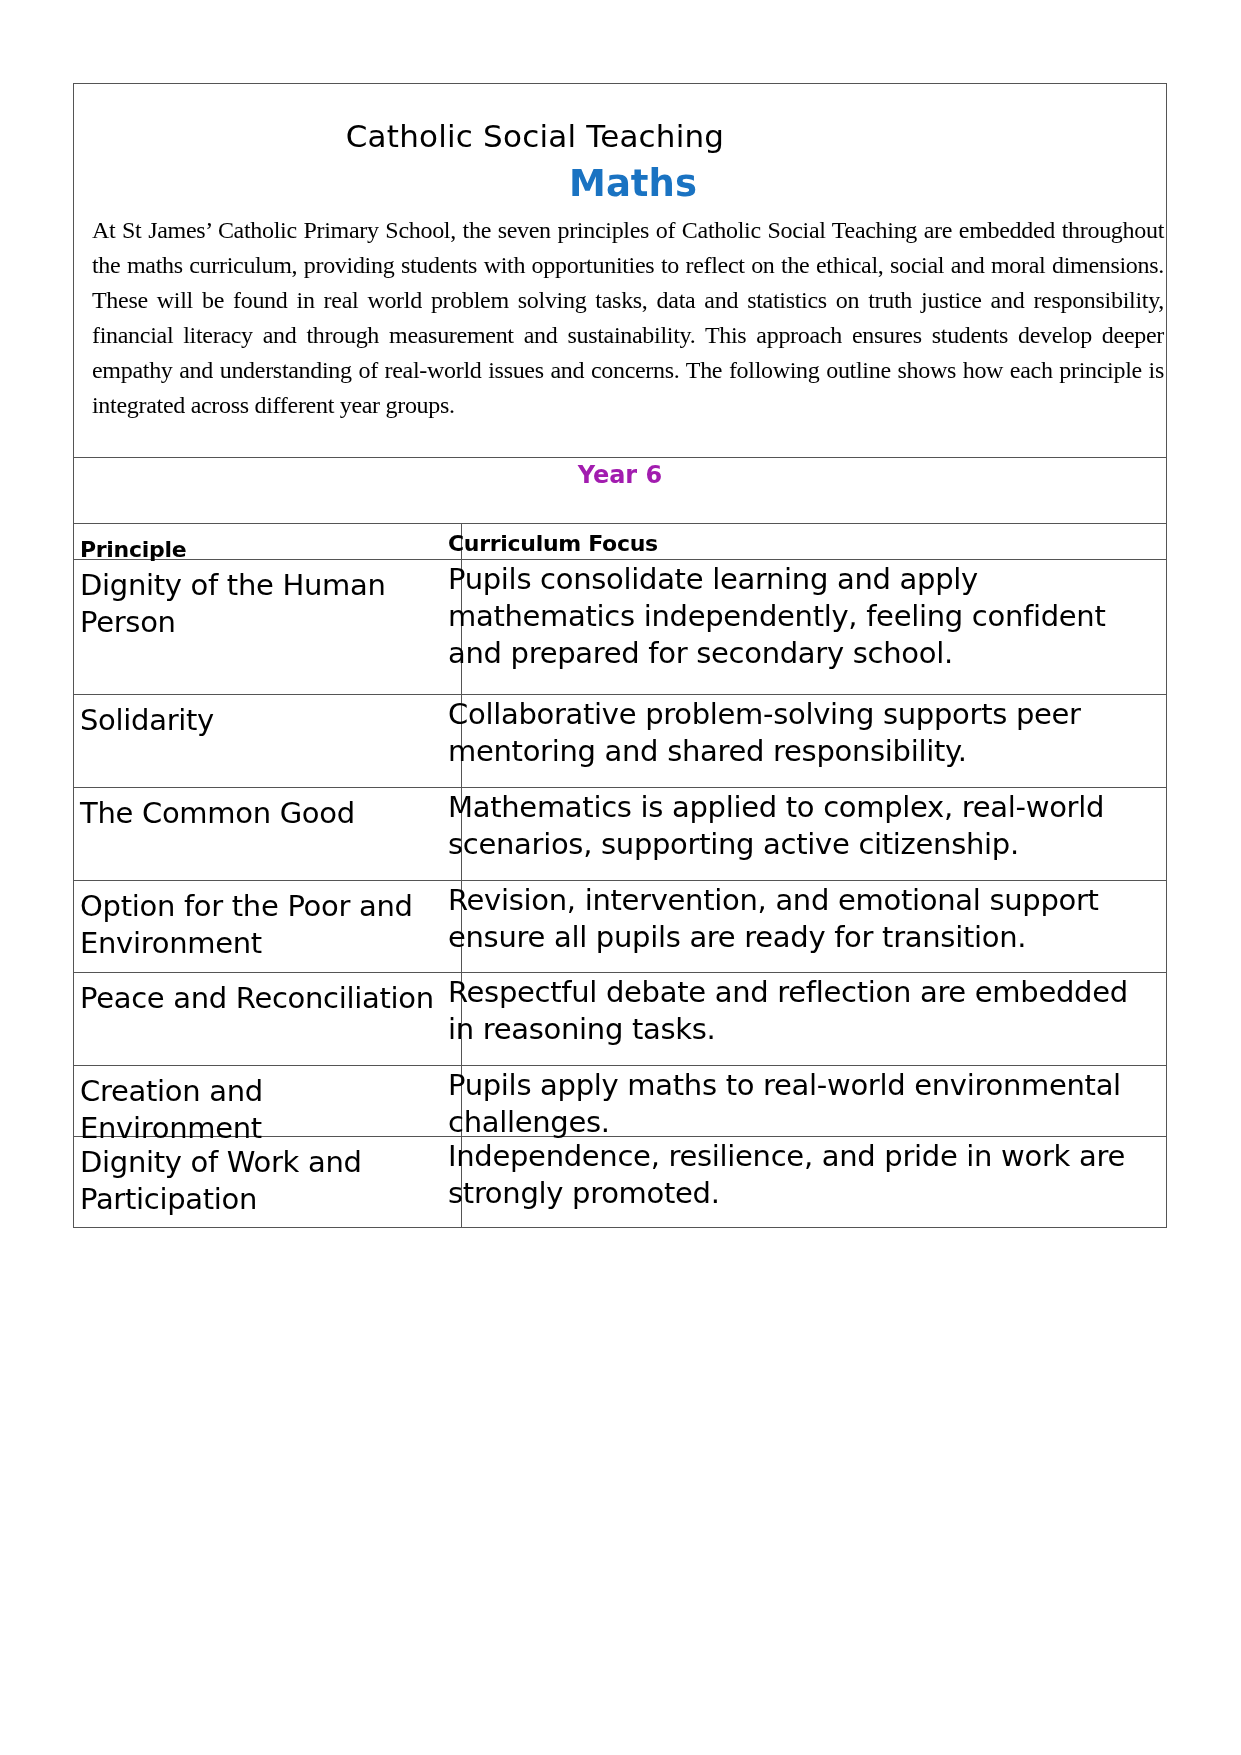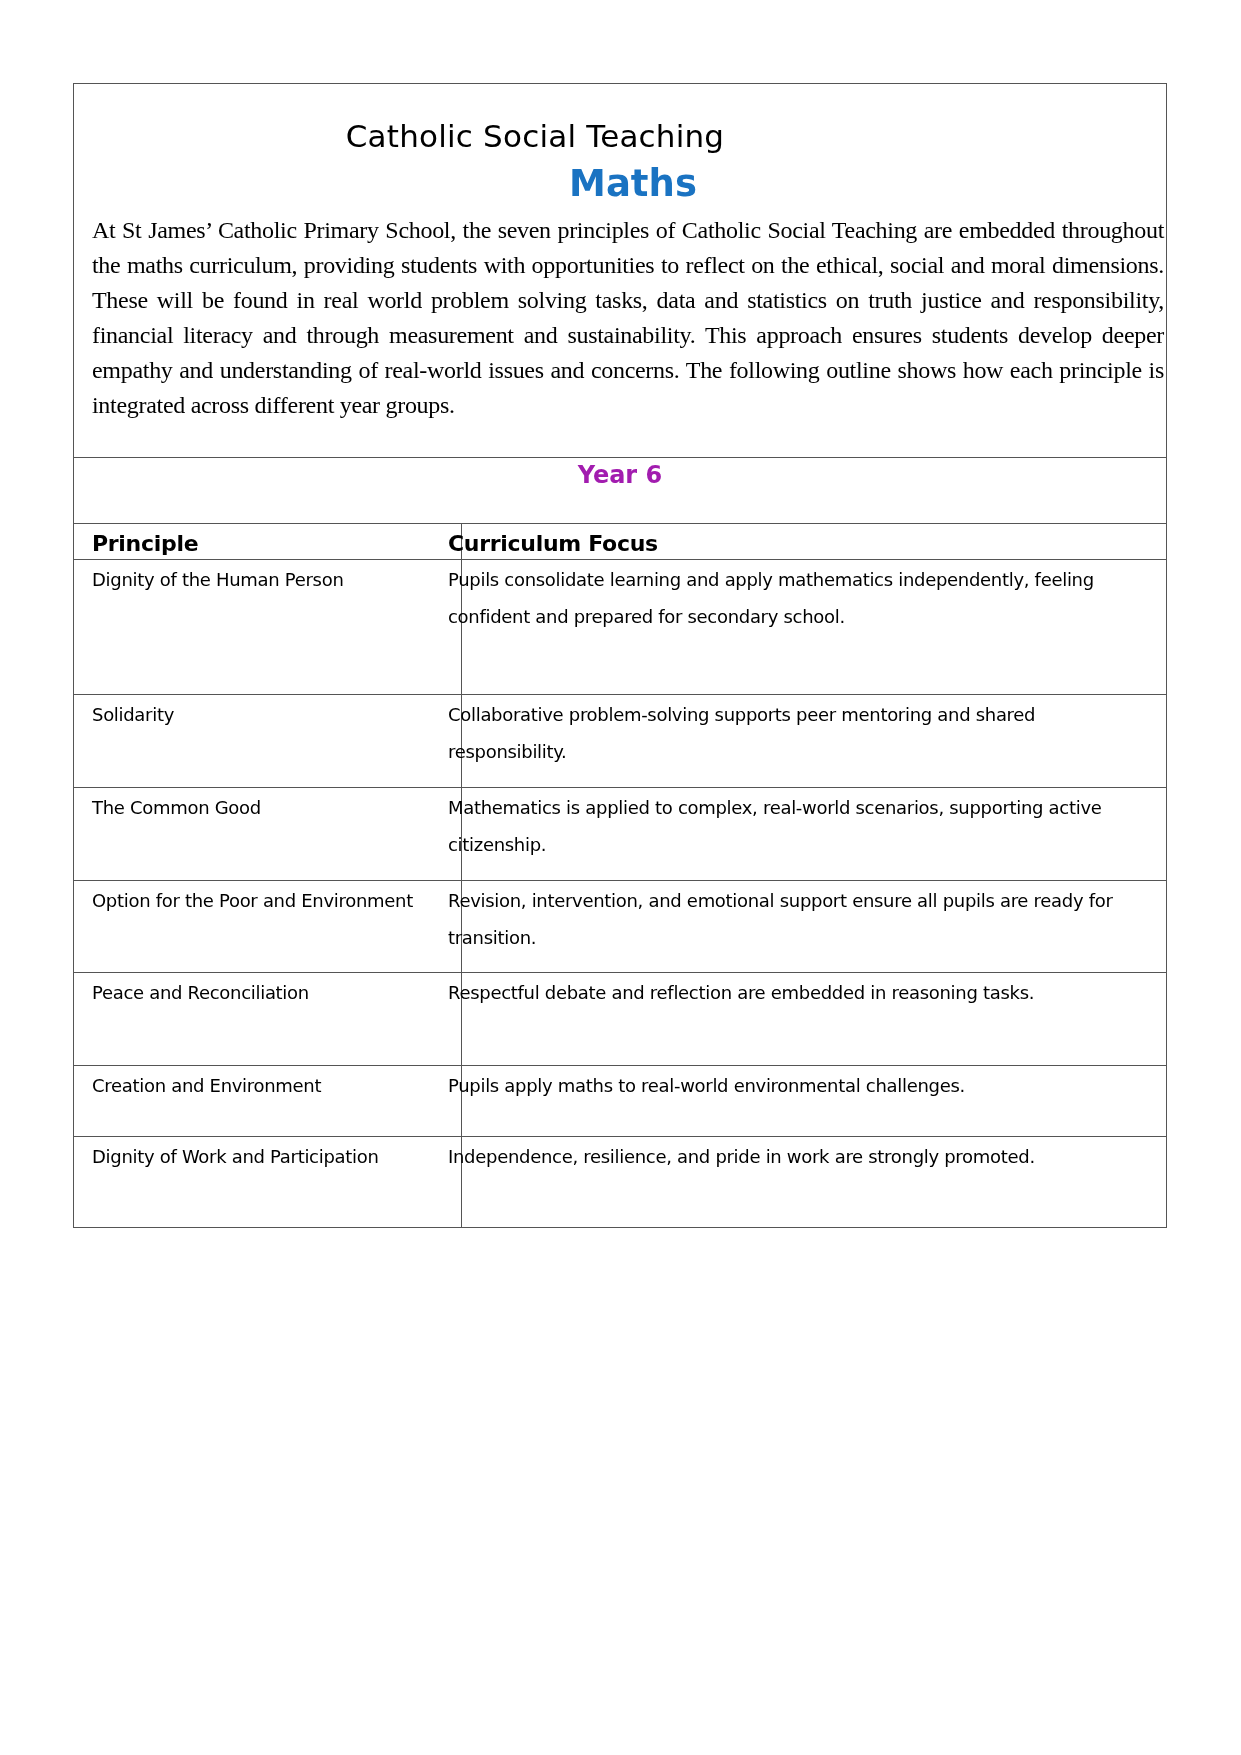--- a/index.html
+++ b/index.html
@@ -23,23 +23,23 @@
     }
     .intro {
       position: absolute; left: 92px; width: 1072px; top: 213px;
       font-size: 24px; line-height: 35px; text-align: justify; letter-spacing: -0.3px; font-family: Liberation Serif, serif;
     }
     .year {
       position: absolute; left: 73px; width: 1094px; top: 461px; text-align: center;
       font-size: 24px; font-weight: bold; color: #a21caf;
     }
     .cell {
-      position: absolute; font-size: 18px; line-height: 37px; letter-spacing: -0.3px;
+      position: absolute; font-size: 29px; line-height: 37px; letter-spacing: -0.3px;
     }
-    .c1 { left: 92px; width: 370px; }
+    .c1 { left: 80px; width: 370px; margin-top: 6px; }
     .c2 { left: 448px; width: 690px; }
     .hdr { font-weight: bold; font-size: 22px; }
   </style>
 </head>
 <body>
 
 <div class="frame"></div>
 
 <div class="title">Catholic Social Teaching</div>
 <div class="subject">Maths</div>

